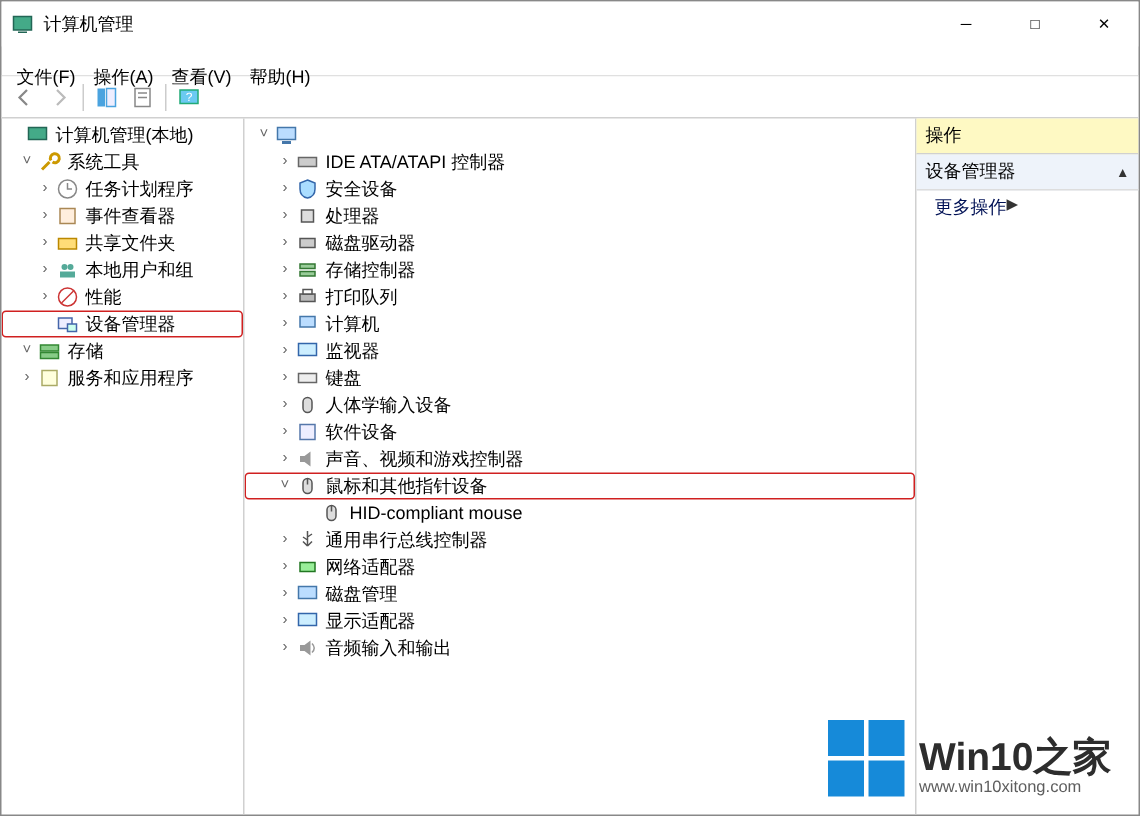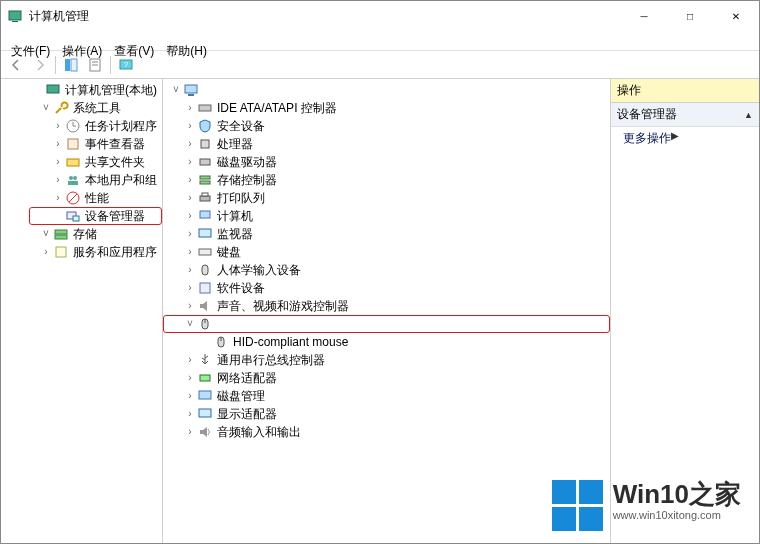--- a/index.html
+++ b/index.html
@@ -47,21 +47,21 @@
 }
 .tb-btn svg, .tb-btn span { width: 16px; height: 16px; }
 .tb-sep { width: 1px; height: 18px; background: #ccc; margin: 0 2px; }
 
 .main {
   display: flex;
   height: calc(100% - 78px);
 }
 .left-pane {
   width: 162px; border-right: 1px solid #d0d0d0;
-  overflow: auto; padding-top: 2px; padding-left: 28px;
+  overflow: auto; padding-top: 2px;
 }
 .mid-pane {
   flex: 1; border-right: 1px solid #d0d0d0;
   overflow: auto; padding-top: 2px;
 }
 .right-pane {
   width: 148px;
 }
 .right-header {
   background: #fef9c3; border-bottom: 1px solid #d0d0d0;
@@ -97,21 +97,21 @@
   border-radius: 3px;
   padding: 0 1px;
 }
 
 svg { display:block; }
 
 
 .watermark {
   position: absolute;
   right: 18px; bottom: 12px;
-  display: flex; align-items: flex-start; gap: 10px;
+  display: flex; align-items: flex-end; gap: 10px;
   opacity: 0.95;
 }
 .watermark .logo {
   display: grid; grid-template-columns: 24px 24px; grid-template-rows: 24px 24px;
   gap: 3px;
 }
 .watermark .logo div { background: #0a84d8; }
 .watermark .txt { line-height: 1.1; }
 .watermark .txt .big { font-size: 26px; font-weight: 600; color:#222; }
 .watermark .txt .small { font-size: 11px; color:#555; }
@@ -420,20 +420,21 @@
       </div>
     <div class="row highlight">
         <span class="indent" style="width:18px"></span>
         <span class="exp">˅</span>
         <span class="icon">
           <svg viewBox="0 0 16 16">
             <rect x="5" y="3" width="6" height="10" rx="3" fill="#ddd" stroke="#555"></rect>
             <line x1="8" y1="3" x2="8" y2="7" stroke="#555"></line>
           </svg>
         </span>
+        <span class="label">鼠标和其他指针设备</span>
       </div>
     <div class="row">
         <span class="indent" style="width:34px"></span>
         <span class="exp"></span>
         <span class="icon">
           <svg viewBox="0 0 16 16">
             <rect x="5" y="3" width="6" height="10" rx="3" fill="#ddd" stroke="#555"></rect>
             <line x1="8" y1="3" x2="8" y2="7" stroke="#555"></line>
           </svg>
         </span>

